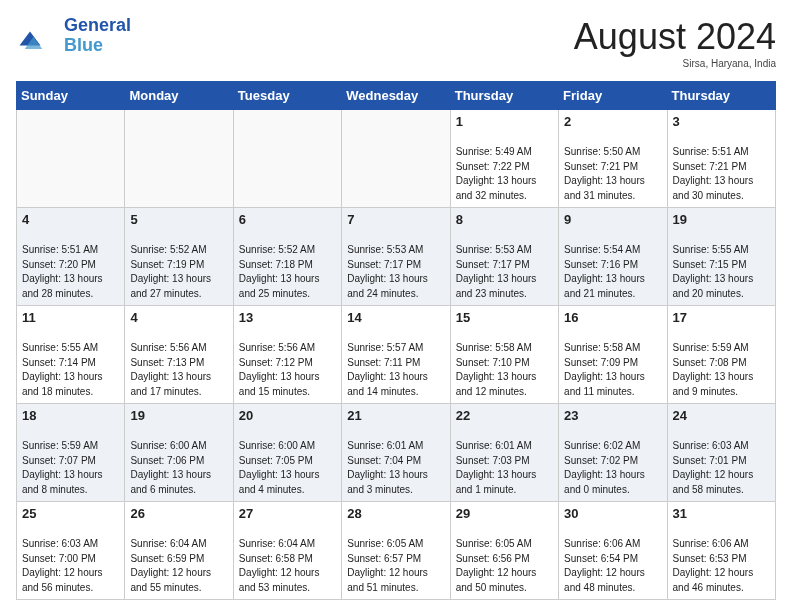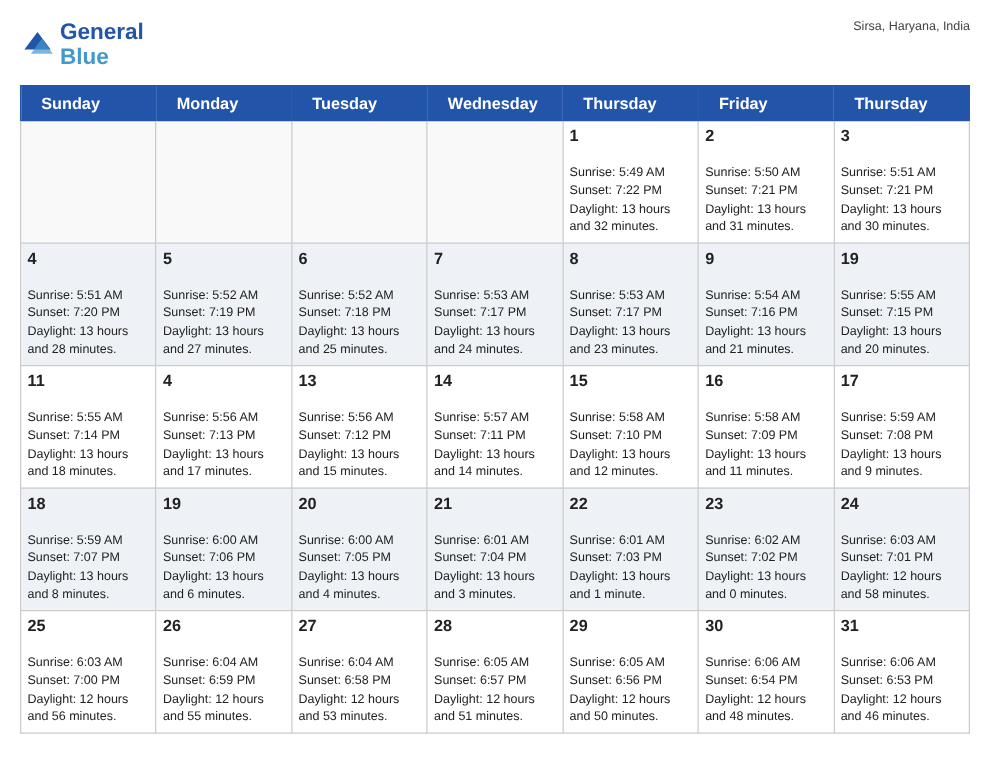--- a/index.html
+++ b/index.html
@@ -11,22 +11,22 @@
       padding: 16px;
     }
     .header {
       display: flex;
       justify-content: space-between;
       align-items: flex-start;
       margin-bottom: 12px;
     }
     .logo {
       display: flex;
-      align-items: center;
-      gap: 4px;
+      align-items: flex-end;
+      gap: 20px;
     }
     .logo-text {
       font-size: 18px;
       font-weight: bold;
       color: #1a1a2e;
       line-height: 1.1;
     }
     .logo-text span {
       color: #2255aa;
     }
@@ -49,21 +49,21 @@
     .calendar {
       width: 100%;
       border-collapse: collapse;
       table-layout: fixed;
     }
     .calendar th {
       background: #2255aa;
       color: #fff;
       font-size: 13px;
       font-weight: bold;
-      padding: 6px 16px;
+      padding: 6px 4px;
       text-align: left;
       border: 1px solid #2255aa;
     }
     .calendar td {
       border: 1px solid #ccc;
       vertical-align: top;
       padding: 4px 5px;
       font-size: 10.5px;
       color: #222;
       height: 88px;
@@ -95,20 +95,21 @@
       <rect x="0" y="0" width="32" height="32" fill="none"></rect>
       <polygon points="16,4 28,20 4,20" fill="#2255aa"></polygon>
       <polygon points="20,10 30,24 10,24" fill="#4499cc" opacity="0.7"></polygon>
     </svg>
     <div class="logo-text">
       <span>General</span><br>
       <span style="color:#4499cc;">Blue</span>
     </div>
   </div>
   <div class="title-block">
+    <div class="month-year">August 2024</div>
     <div class="location">Sirsa, Haryana, India</div>
   </div>
 </div>
 
 <table class="calendar">
   <thead>
     <tr>
 
     <th>Sunday</th>
         <th>Monday</th>

